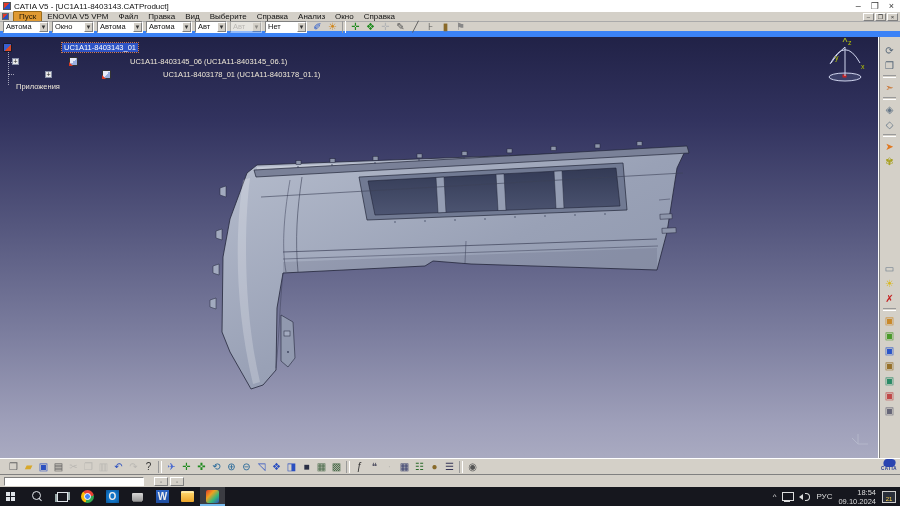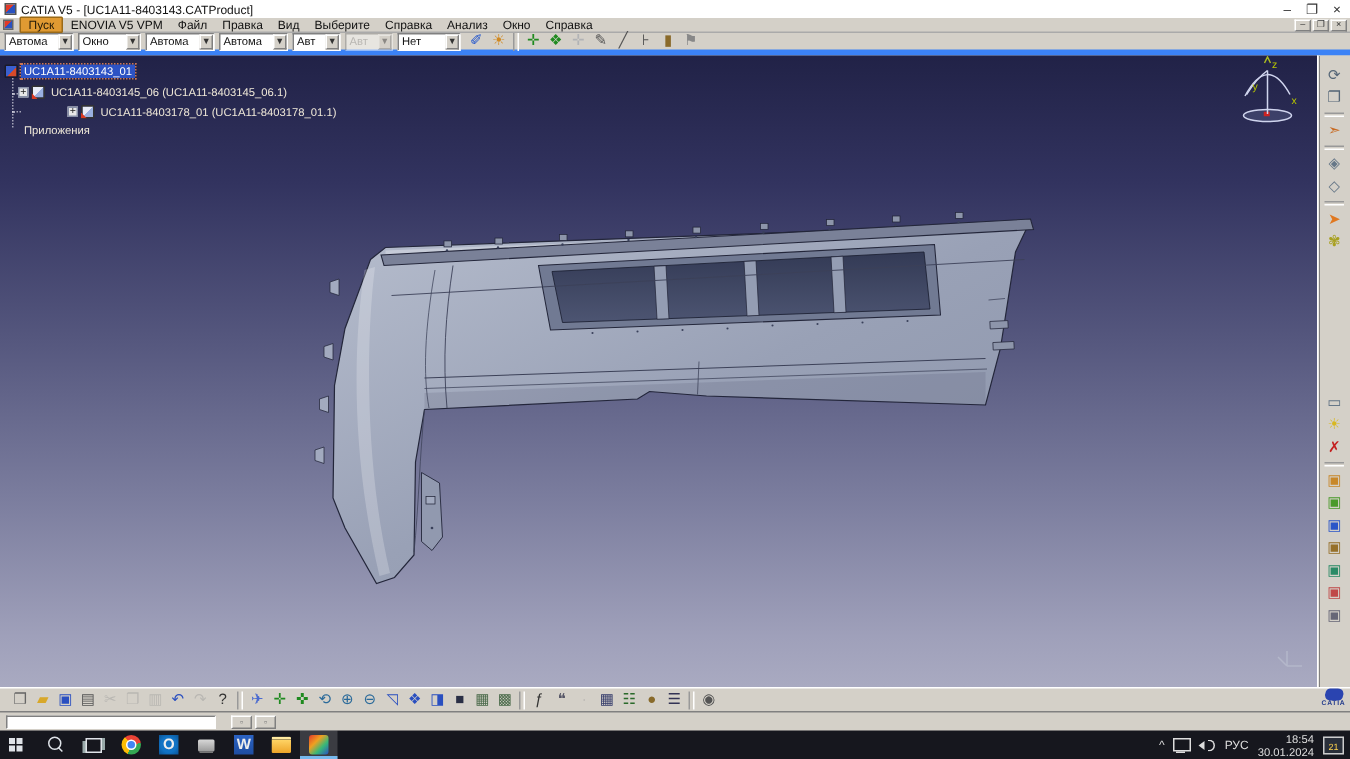--- a/index.html
+++ b/index.html
@@ -15,37 +15,37 @@
 
   
   .menubar{position:absolute;left:0;top:12px;width:900px;height:10px;background:#d4d0c8;border-bottom:1px solid #aaa;display:flex;align-items:center;font-size:8px;color:#111;}
   .menu-ico{width:7px;height:7px;margin:0 4px 0 2px;background:linear-gradient(135deg,#e03a2a 0 50%,#2a52c0 50% 100%);border:1px solid #666;}
   .menu-item{padding:0 5px;white-space:nowrap;cursor:default;}
   .menu-item.start{background:#e09a32;border:1px solid #9a6a18;border-radius:1px;color:#221a08;}
   .child-controls{margin-left:auto;display:flex;gap:1px;margin-right:2px;}
   .child-controls span{width:11px;height:8px;background:#d4d0c8;border:1px solid;border-color:#fff #808080 #808080 #fff;font-size:6px;line-height:7px;text-align:center;color:#333;}
 
   
-  .toolbar-top{position:absolute;left:0;top:22px;width:900px;height:15px;background:#d4d0c8;border-bottom:4px solid #3b82f6;display:flex;align-items:center;padding-left:3px;}
+  .toolbar-top{position:absolute;left:0;top:22px;width:900px;height:15px;background:#d4d0c8;border-bottom:6px solid #3b82f6;display:flex;align-items:center;padding-left:3px;}
   .combo{display:flex;align-items:center;height:12px;background:#fff;border:1px solid;border-color:#808080 #fff #fff #808080;margin-right:3px;font-size:7.5px;color:#111;}
   .combo .ctext{flex:1;padding:0 2px;overflow:hidden;white-space:nowrap;}
   .combo .carrow{width:9px;height:10px;background:#d4d0c8;border:1px solid;border-color:#fff #808080 #808080 #fff;font-size:6px;line-height:9px;text-align:center;color:#333;}
   .combo.dim .ctext{color:#999;}
   .hbar{display:flex;align-items:center;}
   .icon{display:inline-flex;width:15px;height:14px;align-items:center;justify-content:center;font-size:10px;line-height:1;cursor:default;flex:0 0 auto;}
   .dim{opacity:.45;}
   .hbar .tsep{width:4px;height:12px;border-left:1px solid #999;border-right:1px solid #fff;margin:0 2px;}
 
   
   .viewport{position:absolute;left:0;top:37px;width:878px;height:421px;background:linear-gradient(180deg,#212247 0%,#32335f 20%,#55577e 45%,#7b7d9e 70%,#9fa0ba 92%,#a9aac1 100%);overflow:hidden;}
   .viewport svg{position:absolute;left:0;top:0;}
 
   
   .tree{position:absolute;left:2px;top:3px;width:260px;font-size:7.5px;color:#efe8d8;}
-  .tnode{position:absolute;display:flex;align-items:center;white-space:nowrap;height:11px;}
+  .tnode{position:absolute;display:flex;align-items:center;white-space:nowrap;height:11px;gap:48px;}
   .tlabel{padding:0 2px;cursor:default;}
   .tlabel.selected{background:#2d53c4;color:#fff;outline:1px dotted #cc7755;}
   .expander{width:7px;height:7px;background:#e8e8e8;border:1px solid #8890a8;color:#222;font-size:7px;line-height:5px;text-align:center;margin-right:2px;}
   .tree-root-icon{width:9px;height:9px;margin-right:2px;background:linear-gradient(135deg,#3a5fd0 0 55%,#d84a2a 55% 100%);border:1px solid #1a1a2a;border-radius:1px;}
   .tree-part-icon{position:relative;width:9px;height:9px;margin-right:2px;background:linear-gradient(135deg,#e8ecf8 0 50%,#9ab0e0 50% 100%);border:1px solid #333;border-radius:1px;}
   .tree-part-icon::after{content:"";position:absolute;left:-1px;bottom:-1px;width:4px;height:4px;background:#d83a22;clip-path:polygon(0 100%,100% 100%,0 0);}
   .tree-line{position:absolute;border-left:1px dotted rgba(230,230,240,.65);}
   .tree-stub{position:absolute;border-top:1px dotted rgba(230,230,240,.65);}
 
   
@@ -392,21 +392,21 @@
         <span class="icon ic-file-explorer"></span>
         <span class="icon ic-catia-app active"></span>
       </span>
     <span class="tray">
       <span class="chev">^</span>
       <span class="ic-network"></span>
       <span class="ic-volume"></span>
       <span>РУС</span>
       <span class="clock">
         <div>18:54</div>
-        <div>30.01.2024</div>
+        <div>09.10.2024</div>
       </span>
       <span class="tray-app">
         <span class="badge">21</span>
       </span>
     </span>
   </div>
 
 </div>
 
 </body></html>

